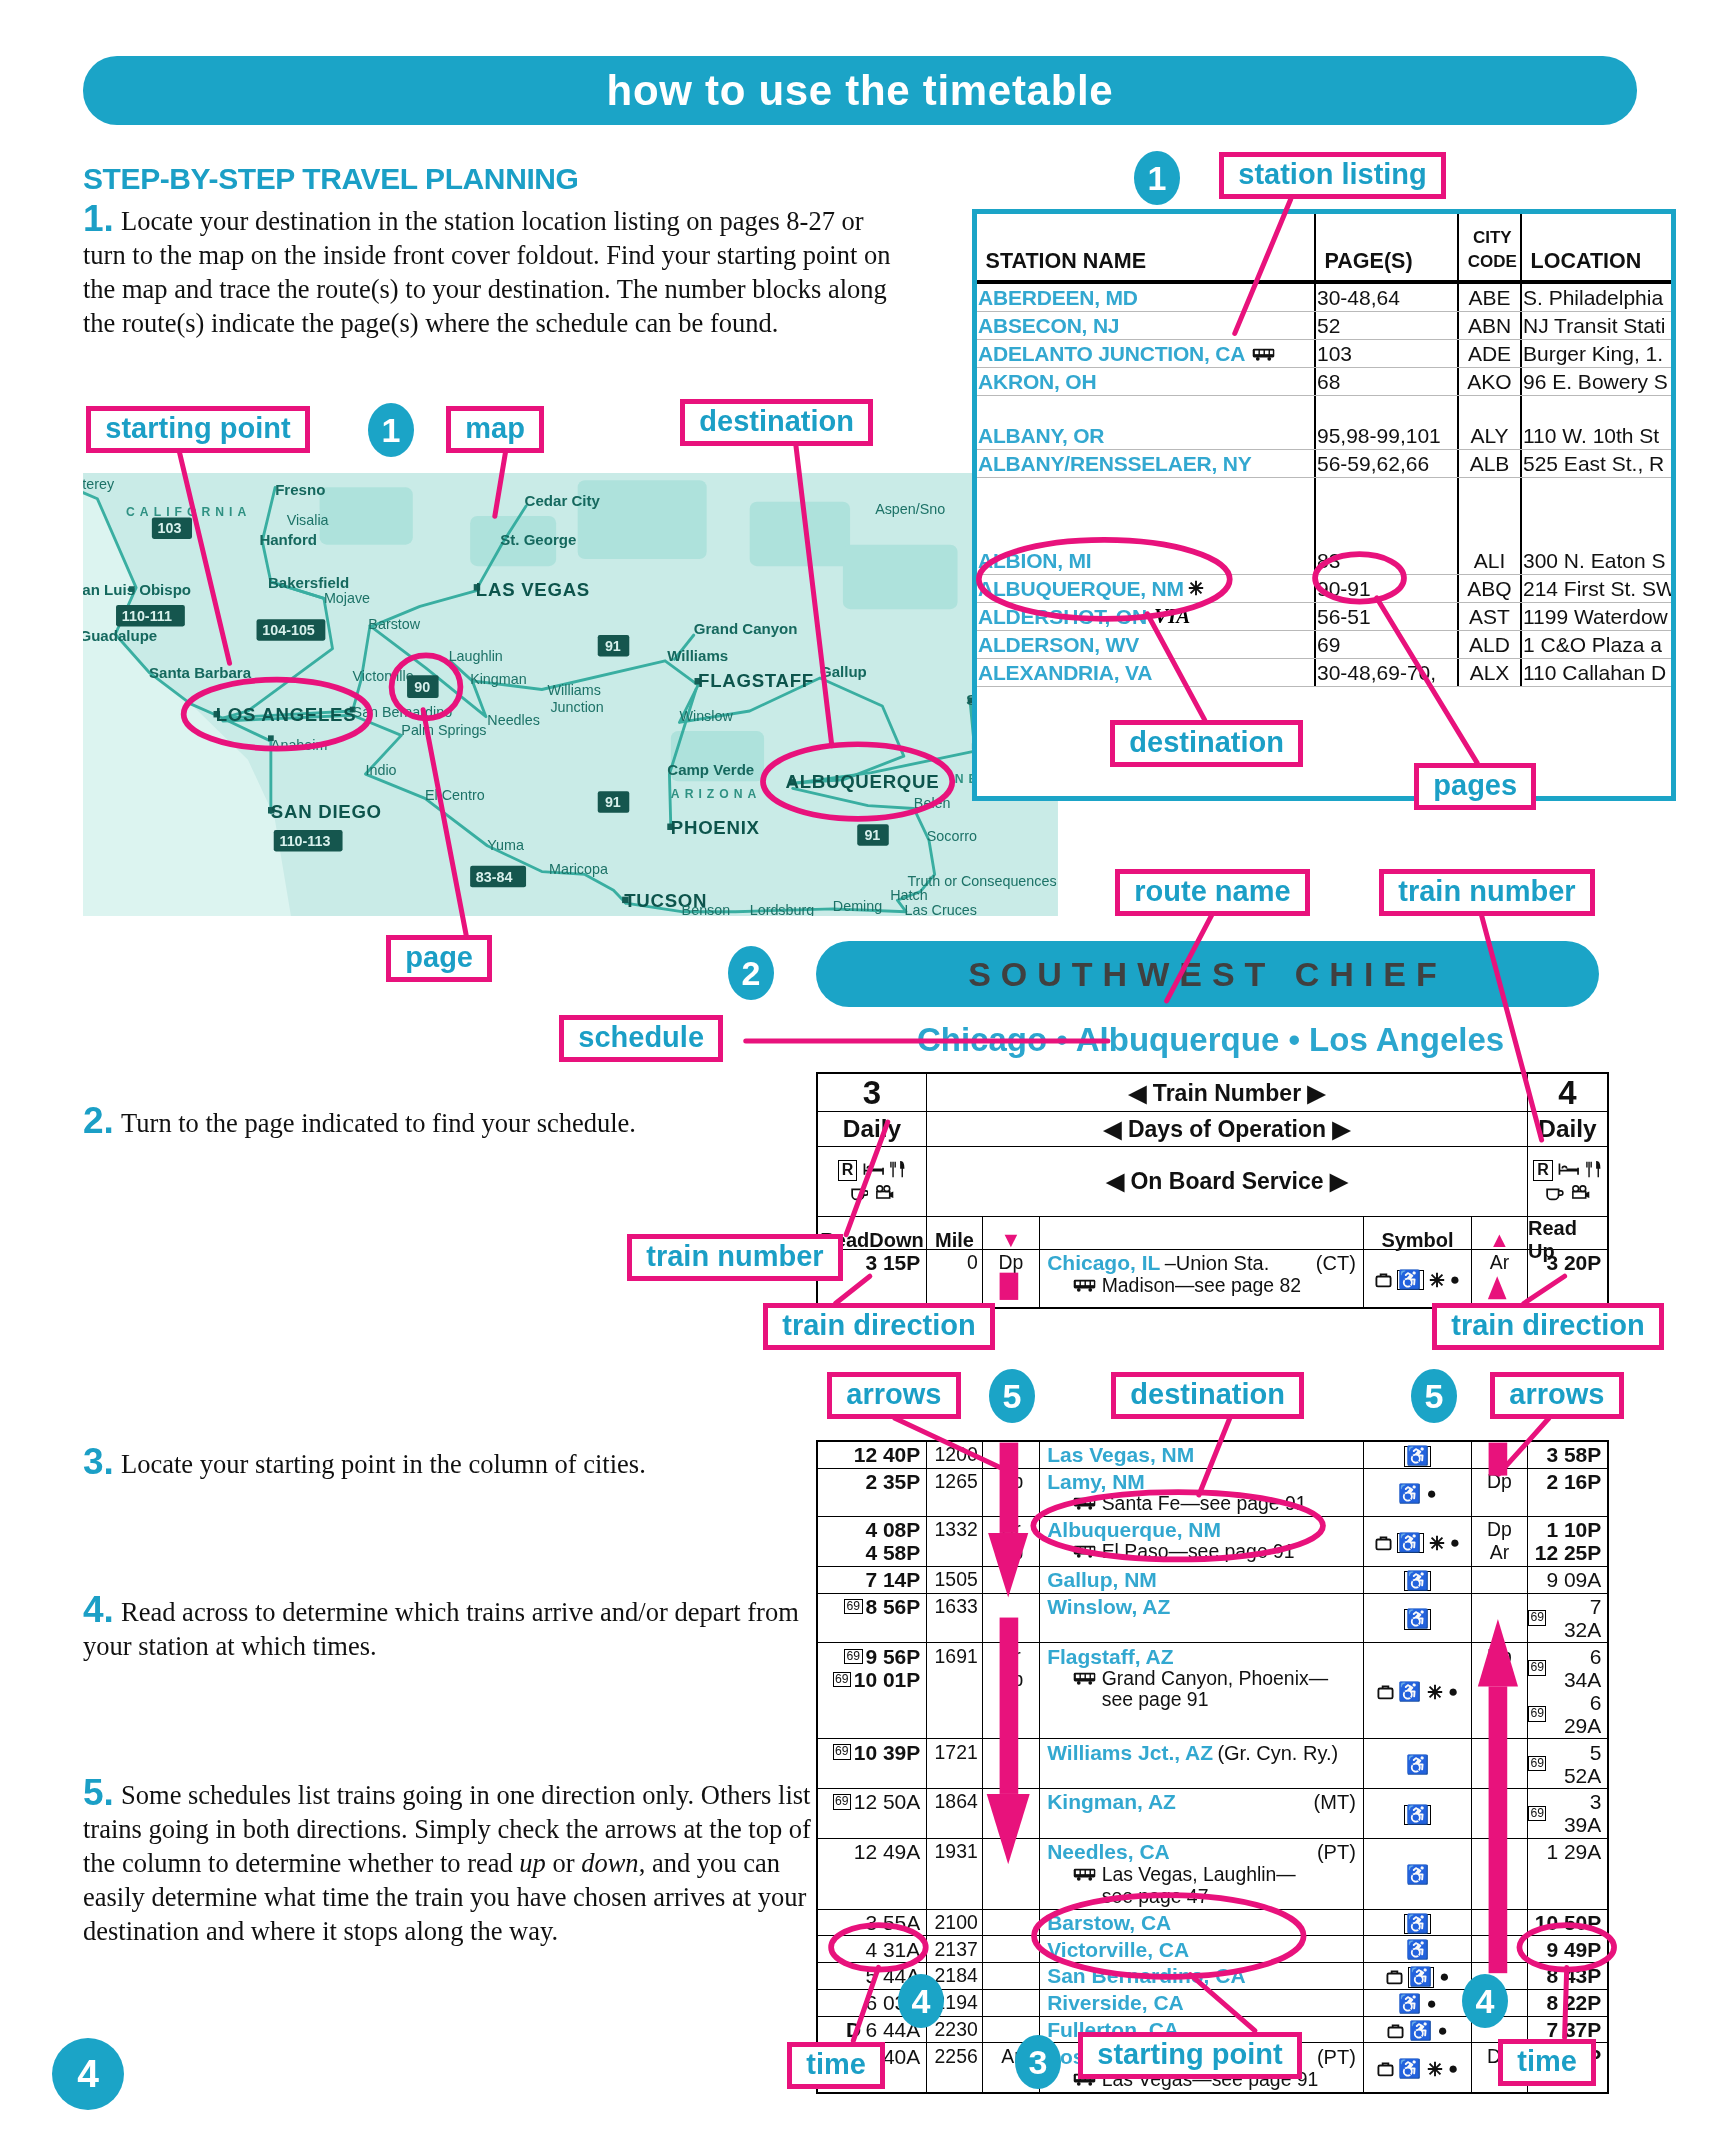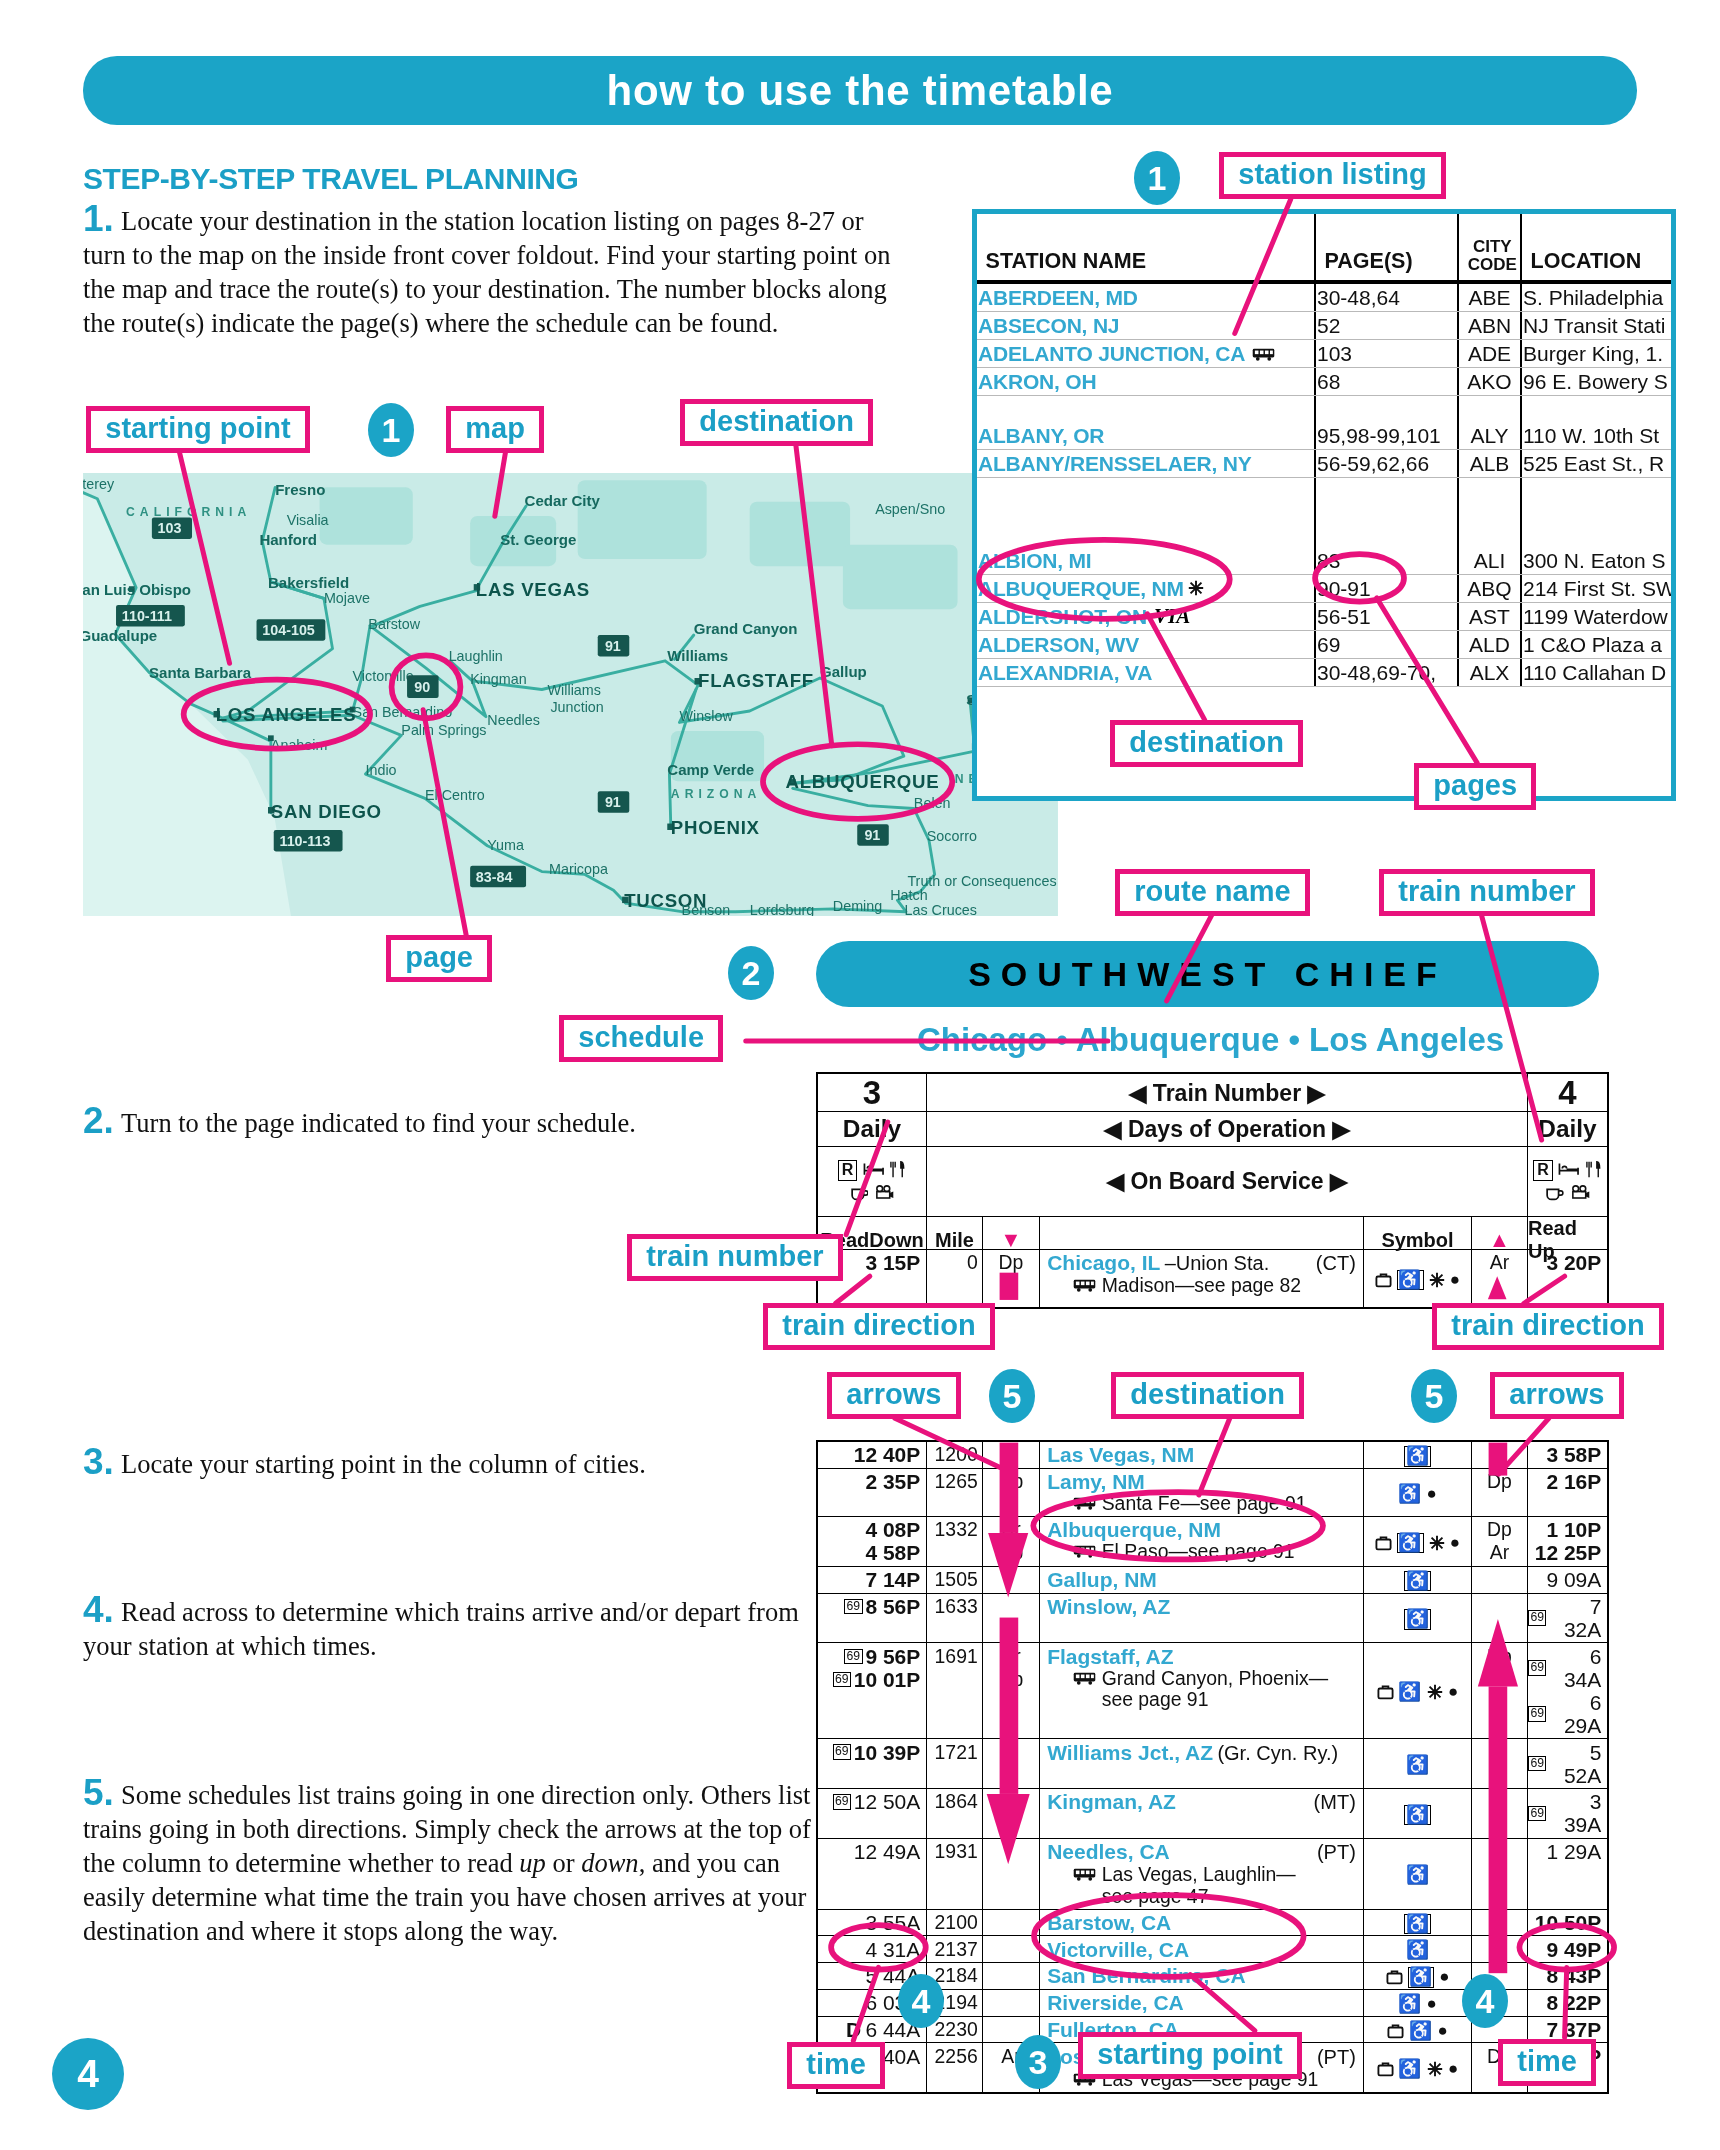--- a/index.html
+++ b/index.html
@@ -25,36 +25,36 @@
   .ncirc{position:absolute;width:46px;height:54px;border-radius:50%;background:var(--cyan);
          color:#fff;font-size:34px;font-weight:bold;display:flex;align-items:center;justify-content:center;z-index:7;}
   .pagenum{position:absolute;left:52px;top:2038px;width:72px;height:72px;border-radius:50%;
            background:var(--cyan);color:#fff;font-size:39px;font-weight:bold;display:flex;align-items:center;justify-content:center;z-index:2;}
   
   .panel{left:972px;top:209px;width:704px;height:592px;border:5.7px solid var(--cyan);
          background:#fff;box-sizing:border-box;overflow:hidden;z-index:2;}
   .sl-grid{display:grid;grid-template-columns:337px 143px 63px 1fr;}
   .sl-head{height:66px;align-items:end;border-bottom:4.3px solid #000;}
   .sl-head>div{padding:0 0 5.7px 8.6px;font-weight:bold;font-size:21.5px;white-space:normal;}
-  .sl-head>div:nth-child(3){font-size:17px;line-height:18px;padding-left:5.7px;text-align:center;}
+  .sl-head>div:nth-child(3){font-size:17px;line-height:24px;padding-left:5.7px;text-align:center;}
   .sl-head>div:nth-child(n+2){border-left:2.9px solid #000;height:100%;display:flex;align-items:flex-end;}
   .sl-head>div:nth-child(1){height:100%;display:flex;align-items:flex-end;}
   .sl-row{height:27px;align-items:center;}
   .sl-row.data{border-bottom:0.7px solid #b9b9b9;}
   .sl-row>div{height:100%;display:flex;align-items:center;padding-left:1px;font-size:21px;white-space:nowrap;overflow:hidden;}
   .sl-row>div:nth-child(n+2){border-left:2.9px solid #000;}
   .sl-row .nm{color:var(--stn);font-weight:bold;letter-spacing:-0.2px;}
   .sl-row>div:nth-child(3){justify-content:center;padding-left:0;}
   .via{font-family:"Liberation Serif",serif;font-style:italic;font-weight:bold;color:#000;margin-left:7.2px;}
   
   .mapbox{left:83px;top:473px;width:975px;height:443px;z-index:1;}
   
   .swbanner{left:816px;top:941px;width:783px;height:66px;background:var(--cyan);border-radius:33px;
             display:flex;align-items:center;justify-content:center;z-index:2;}
-  .swbanner span{color:#000000;font-weight:bold;font-size:34px;letter-spacing:10px;}
+  .swbanner span{color:#404040;font-weight:bold;font-size:34px;letter-spacing:10px;}
   .citiesline{left:816px;top:1021px;width:789px;text-align:center;color:#2BA6CE;
               font-size:33px;font-weight:bold;z-index:2;}
   
   .tt-table{position:absolute;border:2.2px solid #000;background:#fff;z-index:2;box-sizing:content-box;}
   .tt-grid{display:grid;grid-template-columns:108px 56px 57px 324px 108px 56px 80px;}
   .tt-row{border-top:1.4px solid #000;}
   .tt-row:first-child{border-top:none;}
   .tt-grid>div{border-left:1.4px solid #000;}
   .tt-grid>div:first-child{border-left:none;}
   .hc{display:flex;align-items:center;justify-content:center;font-weight:bold;}

